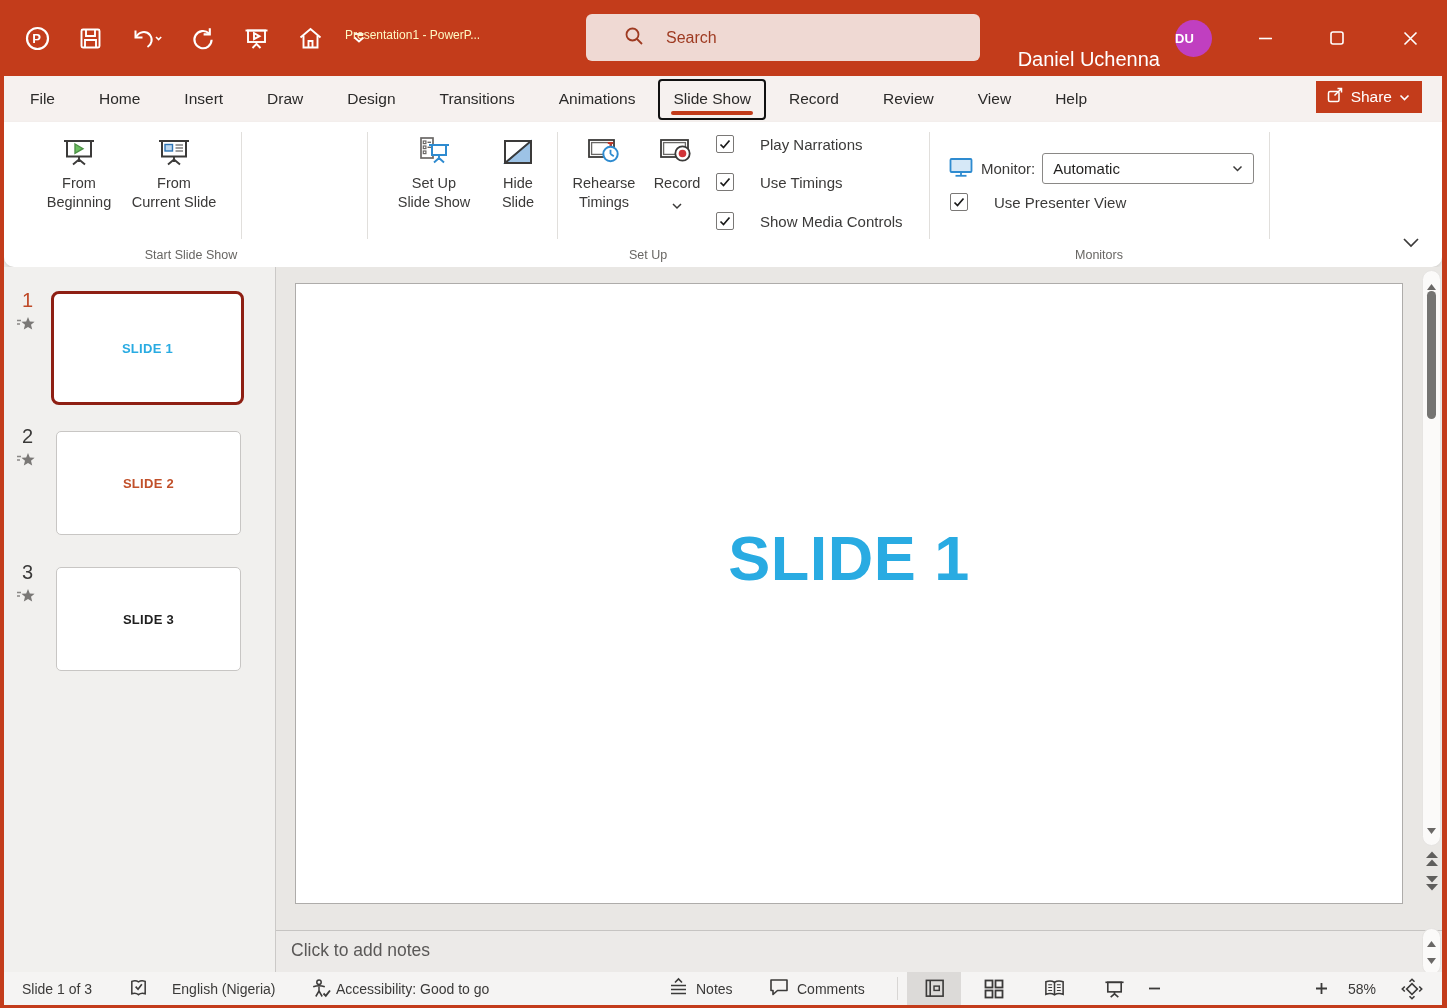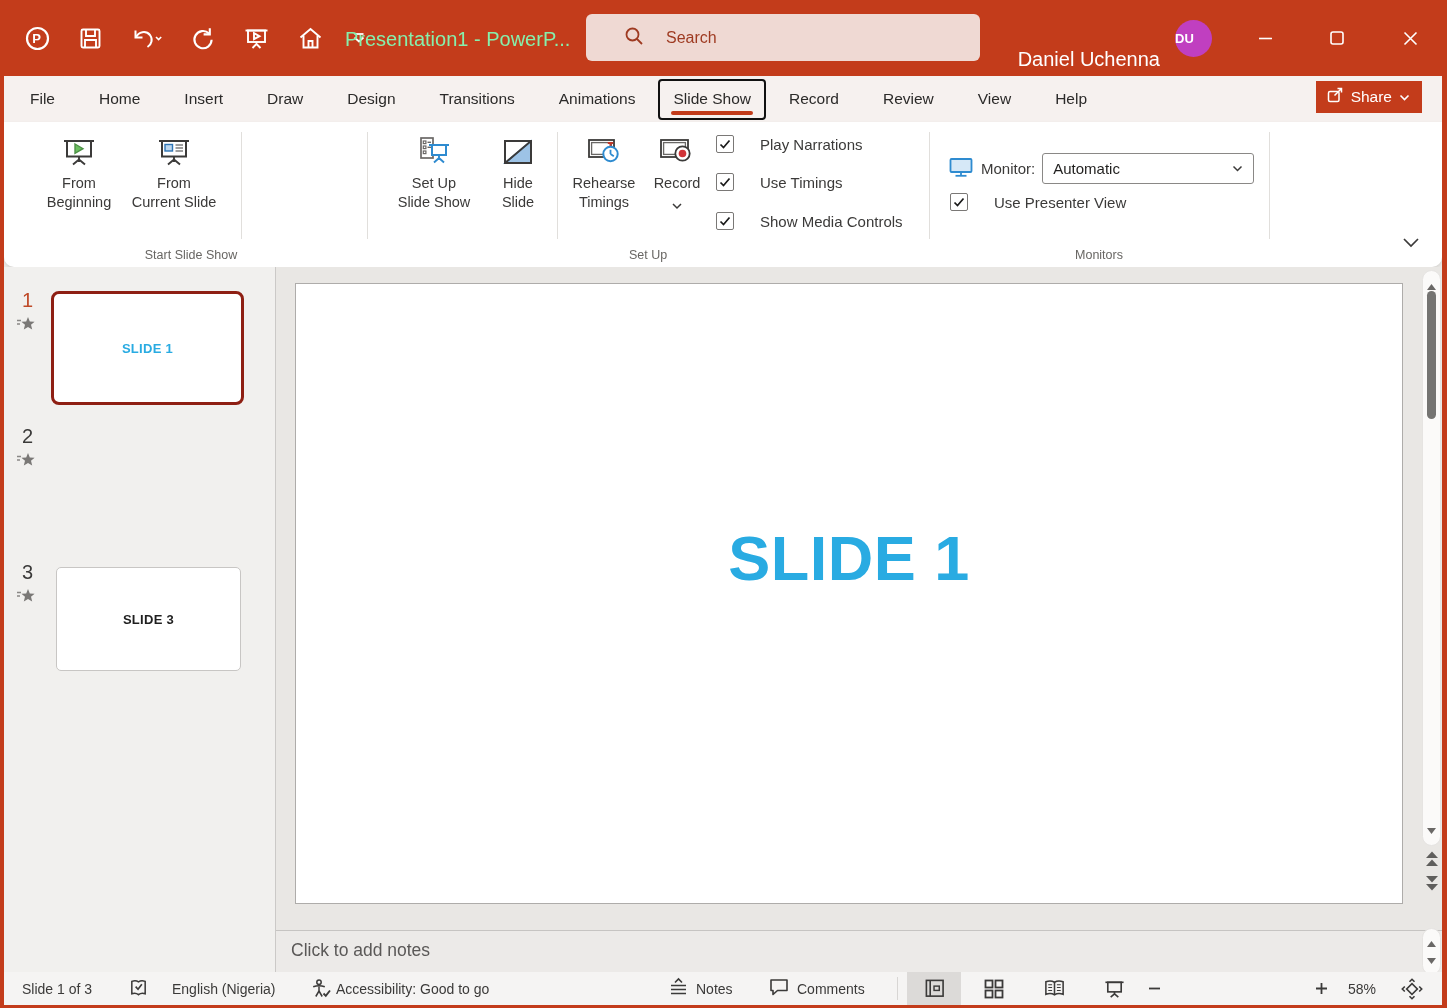--- a/index.html
+++ b/index.html
@@ -20,21 +20,21 @@
   .frame-right { position:absolute; right:0; top:76px; bottom:0; width:5px; background:#C33C1B; }
   .frame-bottom{ position:absolute; left:0; right:0; bottom:0; height:3px; background:#C33C1B; }
 
   
   .titlebar {
     position:absolute; top:0; left:0; right:0; height:76px;
     background:#C33C1B; color:#fff;
   }
   .qat { position:absolute; left:24px; top:0; height:76px; display:flex; align-items:center; gap:27px; }
   .qat .qbtn { display:flex; align-items:center; justify-content:center; }
-  .doc-title { position:absolute; left:345px; top:28px; font-size:20px; color:#86efac; white-space:nowrap; }
+  .doc-title { position:absolute; left:345px; top:28px; font-size:12px; color:#fef9c3; white-space:nowrap; }
   .searchbox {
     position:absolute; left:586px; top:14px; width:394px; height:47px;
     background:#EFD9D3; border-radius:6px;
     display:flex; align-items:center; padding-left:38px; gap:22px;
   }
   .searchbox .search-text { font-size:16px; color:#9E3A21; }
   .tb-user-name { position:absolute; right:287px; top:28px; font-size:20px; white-space:nowrap;margin-top:20px; }
   .avatar {
     position:absolute; left:1175px; top:20px; width:37px; height:37px;
     background:#C03FC0; border-radius:50%;
@@ -465,20 +465,23 @@
       <span class="thumb-label" style="color: rgb(41, 171, 226);">SLIDE 1</span>
     </div>
 
     <div class="thumb-num" style="top:158px;">2</div>
     <div class="thumb-star" style="top:184px;">
       <svg width="20" height="18" viewBox="0 0 20 18" fill="none">
           <path d="M1 5.5 H5 M1 9 H4" stroke="#8a8886" stroke-width="1.4"></path>
           <path d="M12 2 L13.8 6.4 L18.6 6.7 L15 9.8 L16.2 14.5 L12 11.9 L7.8 14.5 L9 9.8 L5.4 6.7 L10.2 6.4 Z" fill="#7a7876"></path>
         </svg>
     </div>
+    <div class="thumb" style="left:52px; top:164px; width:185px; height:104px;">
+      <span class="thumb-label" style="color: rgb(193, 80, 42);">SLIDE 2</span>
+    </div>
 
     <div class="thumb-num" style="top:294px;">3</div>
     <div class="thumb-star" style="top:320px;">
       <svg width="20" height="18" viewBox="0 0 20 18" fill="none">
           <path d="M1 5.5 H5 M1 9 H4" stroke="#8a8886" stroke-width="1.4"></path>
           <path d="M12 2 L13.8 6.4 L18.6 6.7 L15 9.8 L16.2 14.5 L12 11.9 L7.8 14.5 L9 9.8 L5.4 6.7 L10.2 6.4 Z" fill="#7a7876"></path>
         </svg>
     </div>
     <div class="thumb" style="left:52px; top:300px; width:185px; height:104px;">
       <span class="thumb-label" style="color: rgb(31, 31, 31);">SLIDE 3</span>

